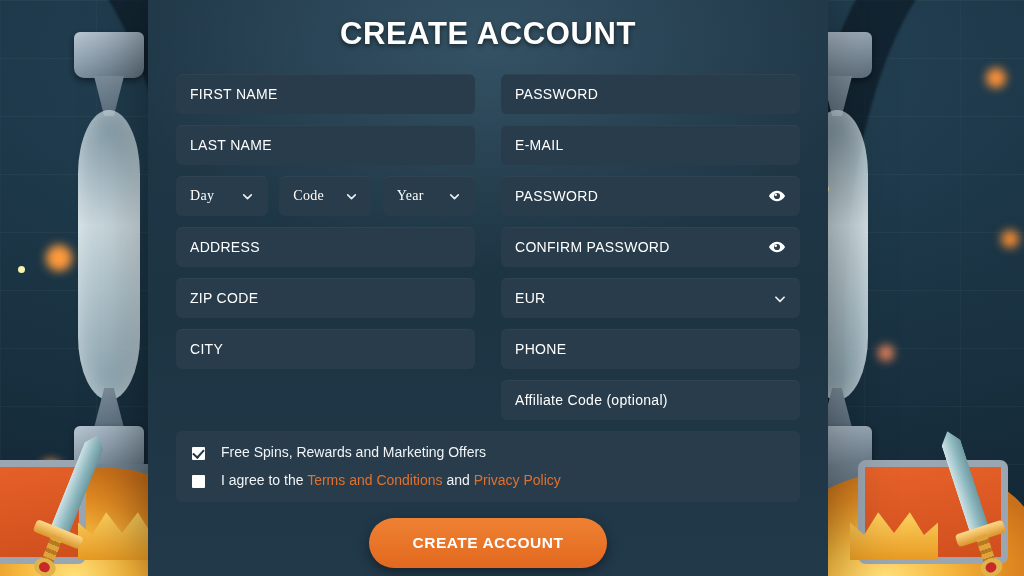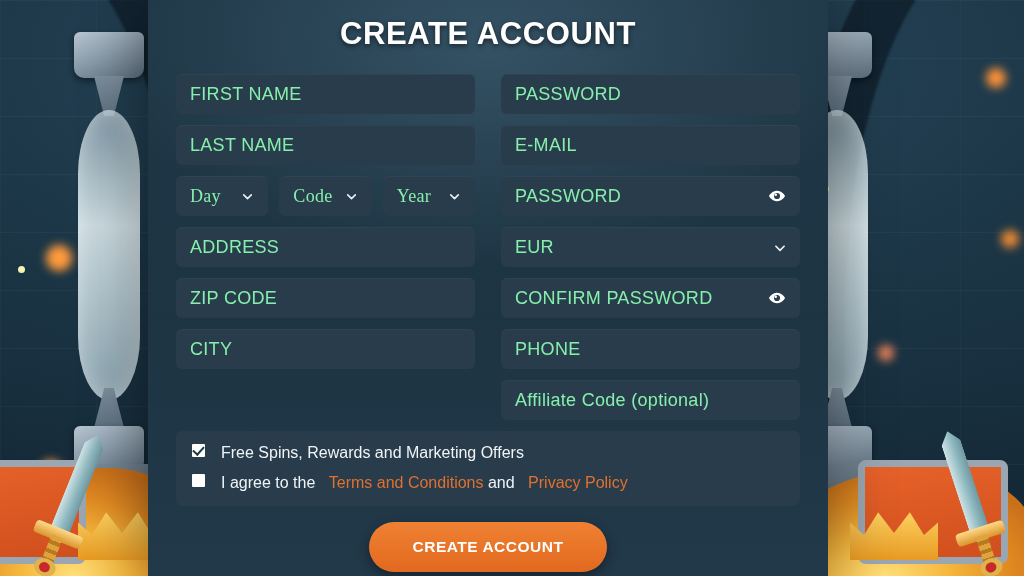--- a/index.html
+++ b/index.html
@@ -158,22 +158,22 @@
     position: relative;
     height: 40px;
     background: #283c4b;
     border-radius: 6px;
     display: flex;
     align-items: center;
     padding: 0 14px;
     box-shadow: inset 0 1px 0 rgba(255,255,255,.04);
   }
   .field .ph {
-    font-size: 18px;
-    color: #86efac;
+    font-size: 14px;
+    color: #ffffff;
     letter-spacing: .3px;
     white-space: nowrap;
     overflow: hidden;
   }
 
   .dob-row { display: flex; column-gap: 11px; }
   .dob-row .field { flex: 1; justify-content: space-between; font-family: Liberation Serif, serif; }
 
   .chev {
     width: 13px; height: 13px; flex: none;
@@ -189,41 +189,41 @@
     margin-top: 11px;
     background: #283c4b;
     border-radius: 6px;
     padding: 13px 16px 14px 16px;
     display: flex;
     flex-direction: column;
     row-gap: 12px;
   }
   .consent-row {
     display: flex;
-    align-items: flex-start;
+    align-items: flex-end;
     column-gap: 12px;
-    font-size: 16px;
+    font-size: 14px;
     color: #f0f4f7;
     gap: 16px;
   }
   .cbox {
     width: 13px; height: 13px; flex: none;
     background: #ffffff;
     position: relative;
     border-radius: 1px;
   }
   .cbox.checked::after {
     content: "";
     position: absolute; left: 3px; top: 0px;
     width: 5px; height: 9px;
     border: solid #1f3747;
     border-width: 0 2px 2px 0;
     transform: rotate(42deg);
   }
-  .consent-row a { color: #e2702e; text-decoration: none; margin-left: 9px; }
+  .consent-row a { color: #e2702e; text-decoration: none; }
 
   .submit-wrap { margin-top: 16px; display: flex; justify-content: center; }
   .submit {
     background: linear-gradient(180deg,#ef8133 0%,#e2691f 100%);
     color: #ffffff;
     font-size: 15.5px;
     font-weight: bold;
     letter-spacing: .5px;
     border: none;
     border-radius: 28px;
@@ -363,40 +363,40 @@
           <span class="ph">PASSWORD</span>
           <span class="eye">
             <svg width="18" height="13" viewBox="0 0 24 16">
               <path d="M12 1C5.5 1 1.4 7.2 1.4 8s4.1 7 10.6 7 10.6-6.2 10.6-7S18.5 1 12 1z" fill="#ffffff"></path>
               <circle cx="12" cy="8" r="4.1" fill="#2b4152"></circle>
               <circle cx="10.3" cy="6.3" r="1.7" fill="#ffffff"></circle>
             </svg>
           </span>
         </div>
 
-        <div class="field" style="justify-content:space-between;">
-          <span class="ph">EUR</span>
-          <span class="chev">
-            <svg width="14" height="14" viewBox="0 0 24 24" fill="none" stroke="#e8eef2" stroke-width="3" stroke-linecap="round" stroke-linejoin="round">
-                <polyline points="5,9 12,16 19,9"></polyline>
-              </svg>
-          </span>
-        </div>
-
         <div class="field">
           <span class="ph">CONFIRM PASSWORD</span>
           <span class="eye">
             <svg width="18" height="13" viewBox="0 0 24 16">
               <path d="M12 1C5.5 1 1.4 7.2 1.4 8s4.1 7 10.6 7 10.6-6.2 10.6-7S18.5 1 12 1z" fill="#ffffff"></path>
               <circle cx="12" cy="8" r="4.1" fill="#2b4152"></circle>
               <circle cx="10.3" cy="6.3" r="1.7" fill="#ffffff"></circle>
             </svg>
           </span>
         </div>
 
+        <div class="field" style="justify-content:space-between;">
+          <span class="ph">EUR</span>
+          <span class="chev">
+            <svg width="14" height="14" viewBox="0 0 24 24" fill="none" stroke="#e8eef2" stroke-width="3" stroke-linecap="round" stroke-linejoin="round">
+                <polyline points="5,9 12,16 19,9"></polyline>
+              </svg>
+          </span>
+        </div>
+
         <div class="field">
           <span class="ph">PHONE</span>
         </div>
 
         <div class="field">
           <span class="ph">Affiliate Code (optional)</span>
         </div>
       </div>
     </div>
 

